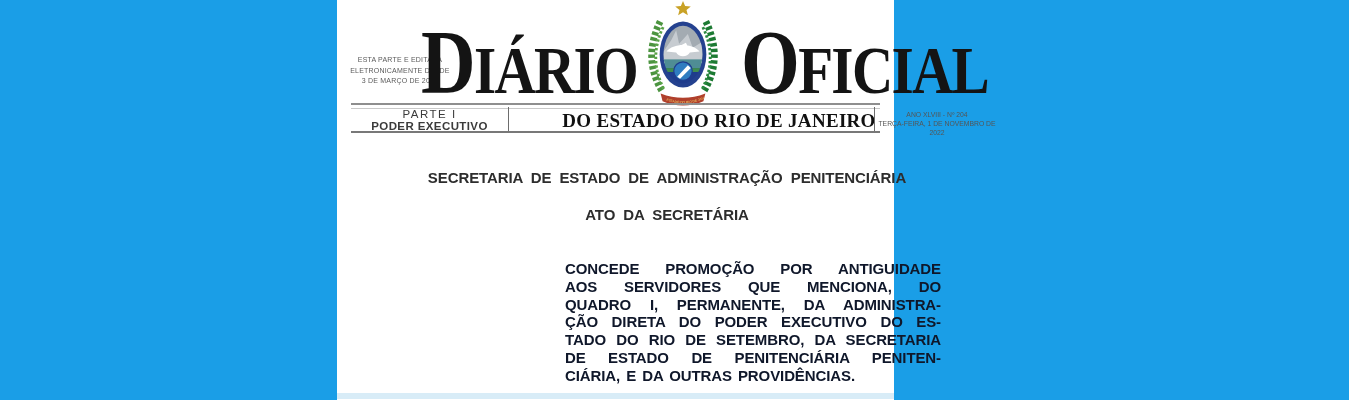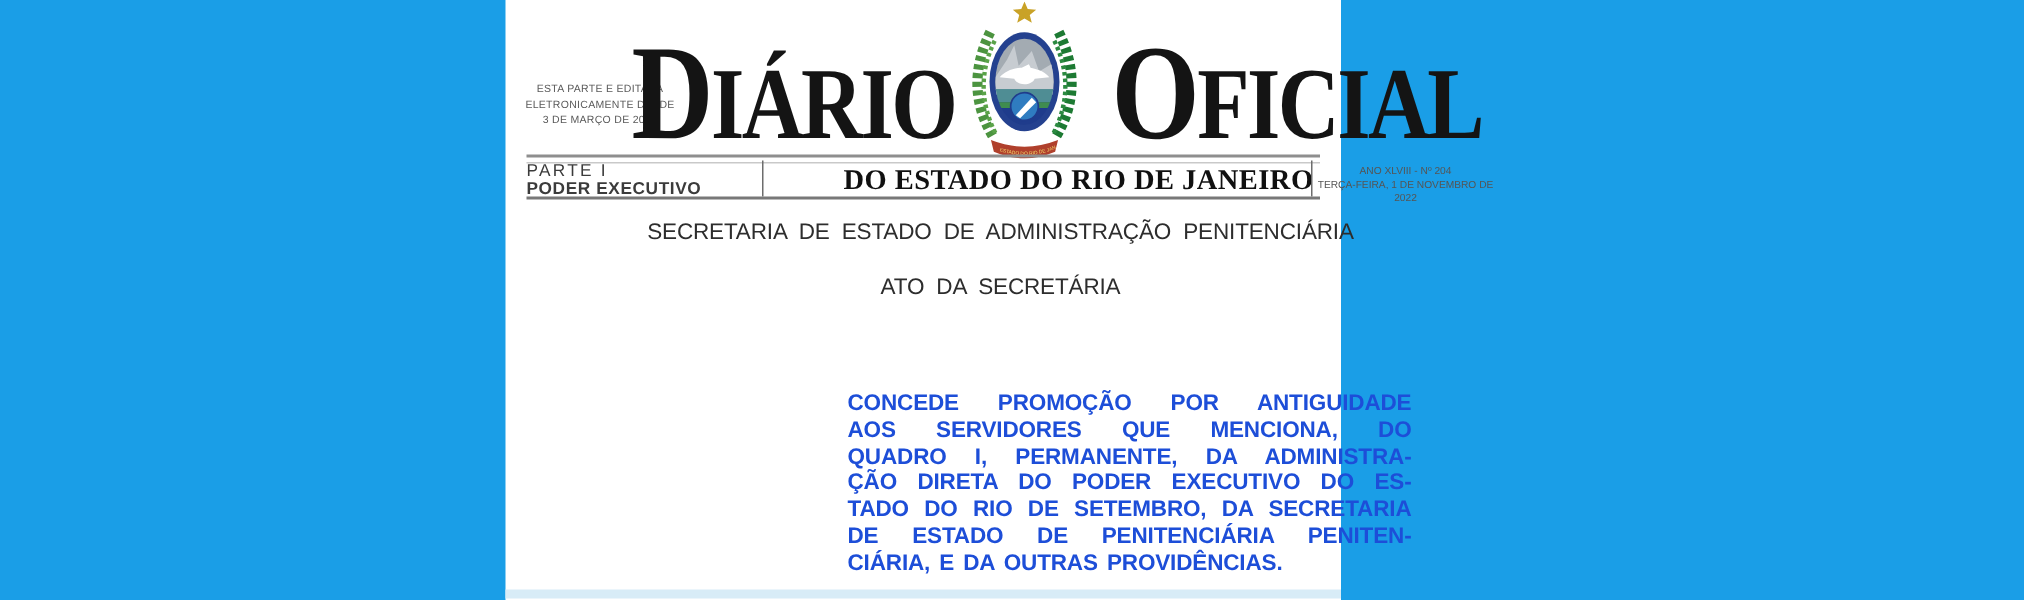--- a/index.html
+++ b/index.html
@@ -14,37 +14,37 @@
   .mast-word{position:absolute;font-family:"Liberation Serif",serif;font-weight:700;color:#141414;
              line-height:1;white-space:nowrap;letter-spacing:-2px;transform:scaleX(.84);transform-origin:0 50%;}
   .mast-initial{font-size:90px;}
   .mast-rest{font-size:68px;}
   .mast-word.w1{left:84px;top:18px;}
   .mast-word.w2{left:404px;top:18px;}
   .arms{position:absolute;left:296px;top:1px;}
 
   .rule-top{position:absolute;left:14px;right:14px;top:103px;height:3px;
             border-top:2px solid #8e8e8e;border-bottom:1px solid #c9c9c9;}
-  .part-box{position:absolute;left:14px;top:108px;width:157px;text-align:left;color:#3b3b3b;}
+  .part-box{position:absolute;left:14px;top:108px;width:157px;text-align:center;color:#3b3b3b;}
   .part-l1{font-size:11.5px;letter-spacing:1.5px;line-height:12px;}
   .part-l2{font-size:11.5px;font-weight:700;letter-spacing:.4px;line-height:12px;}
   .vbar{position:absolute;top:107px;height:24px;width:1px;background:#6d6d6d;}
   .vbar.left{left:171px;} .vbar.right{left:537px;}
   .subtitle{position:absolute;left:171px;width:366px;top:110px;text-align:center;
             font-family:"Liberation Serif",serif;font-weight:700;font-size:19px;color:#101010;letter-spacing:.3px;margin-left:28px;}
   .issue-box{position:absolute;left:537px;width:126px;top:110px;text-align:center;
              font-size:6.8px;line-height:9px;color:#555;}
 
   .rule-bottom{position:absolute;left:14px;right:14px;top:131px;border-top:2px solid #787878;}
 
   
-  .h-center{position:absolute;left:20px;width:620px;text-align:center;font-weight:400;
-            color:#2d2d2d;font-size:15px;word-spacing:4px;letter-spacing:-.1px;white-space:nowrap;}
+  .h-center{position:absolute;left:20px;width:620px;text-align:center;font-weight:700;
+            color:#2d2d2d;font-size:15px;word-spacing:4px;letter-spacing:-.1px;white-space:nowrap;margin-top:23px;}
   .h1{top:146px;} .h2{top:183px;} .h3{top:220px;}
-  .summary{position:absolute;left:228px;top:260px;width:376px;font-weight:700;color:#1d4ed8;
+  .summary{position:absolute;left:228px;top:260px;width:376px;font-weight:700;color:#0f172a;
            font-size:15px;line-height:17.8px;letter-spacing:-.1px;word-spacing:2px;}
   .summary .jline{text-align:justify;text-align-last:justify;}
   .summary .jline.last{text-align:left;text-align-last:left;}
 </style>
 </head>
 <body>
 
 <div class="stage">
   <div class="paper">
 

